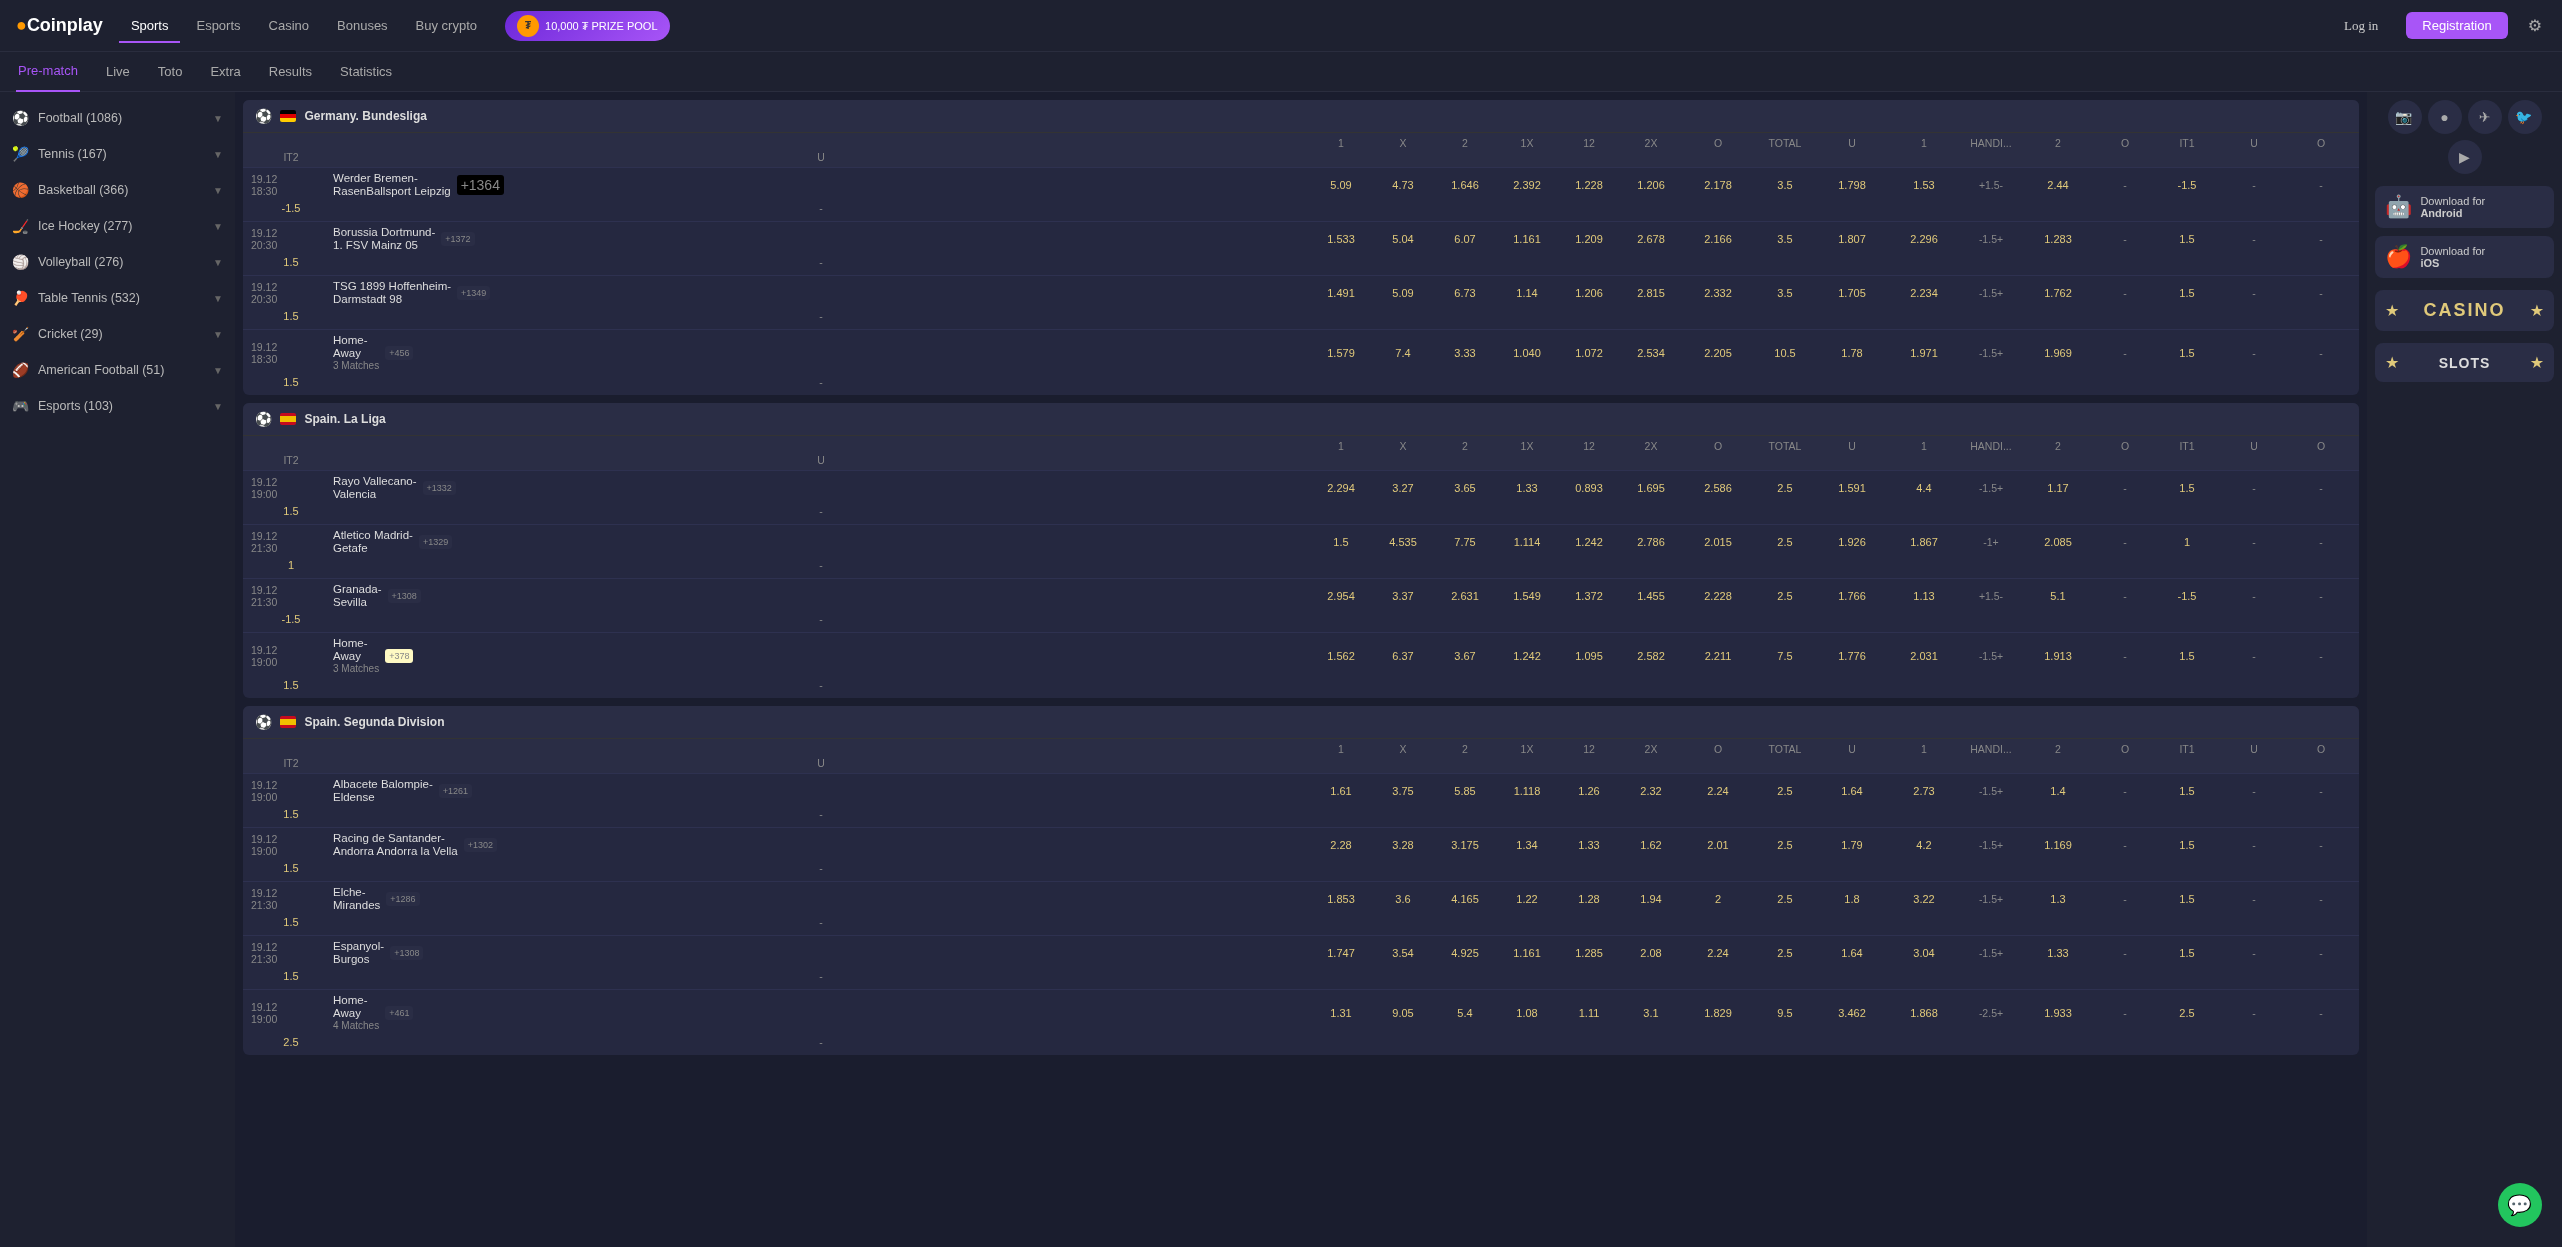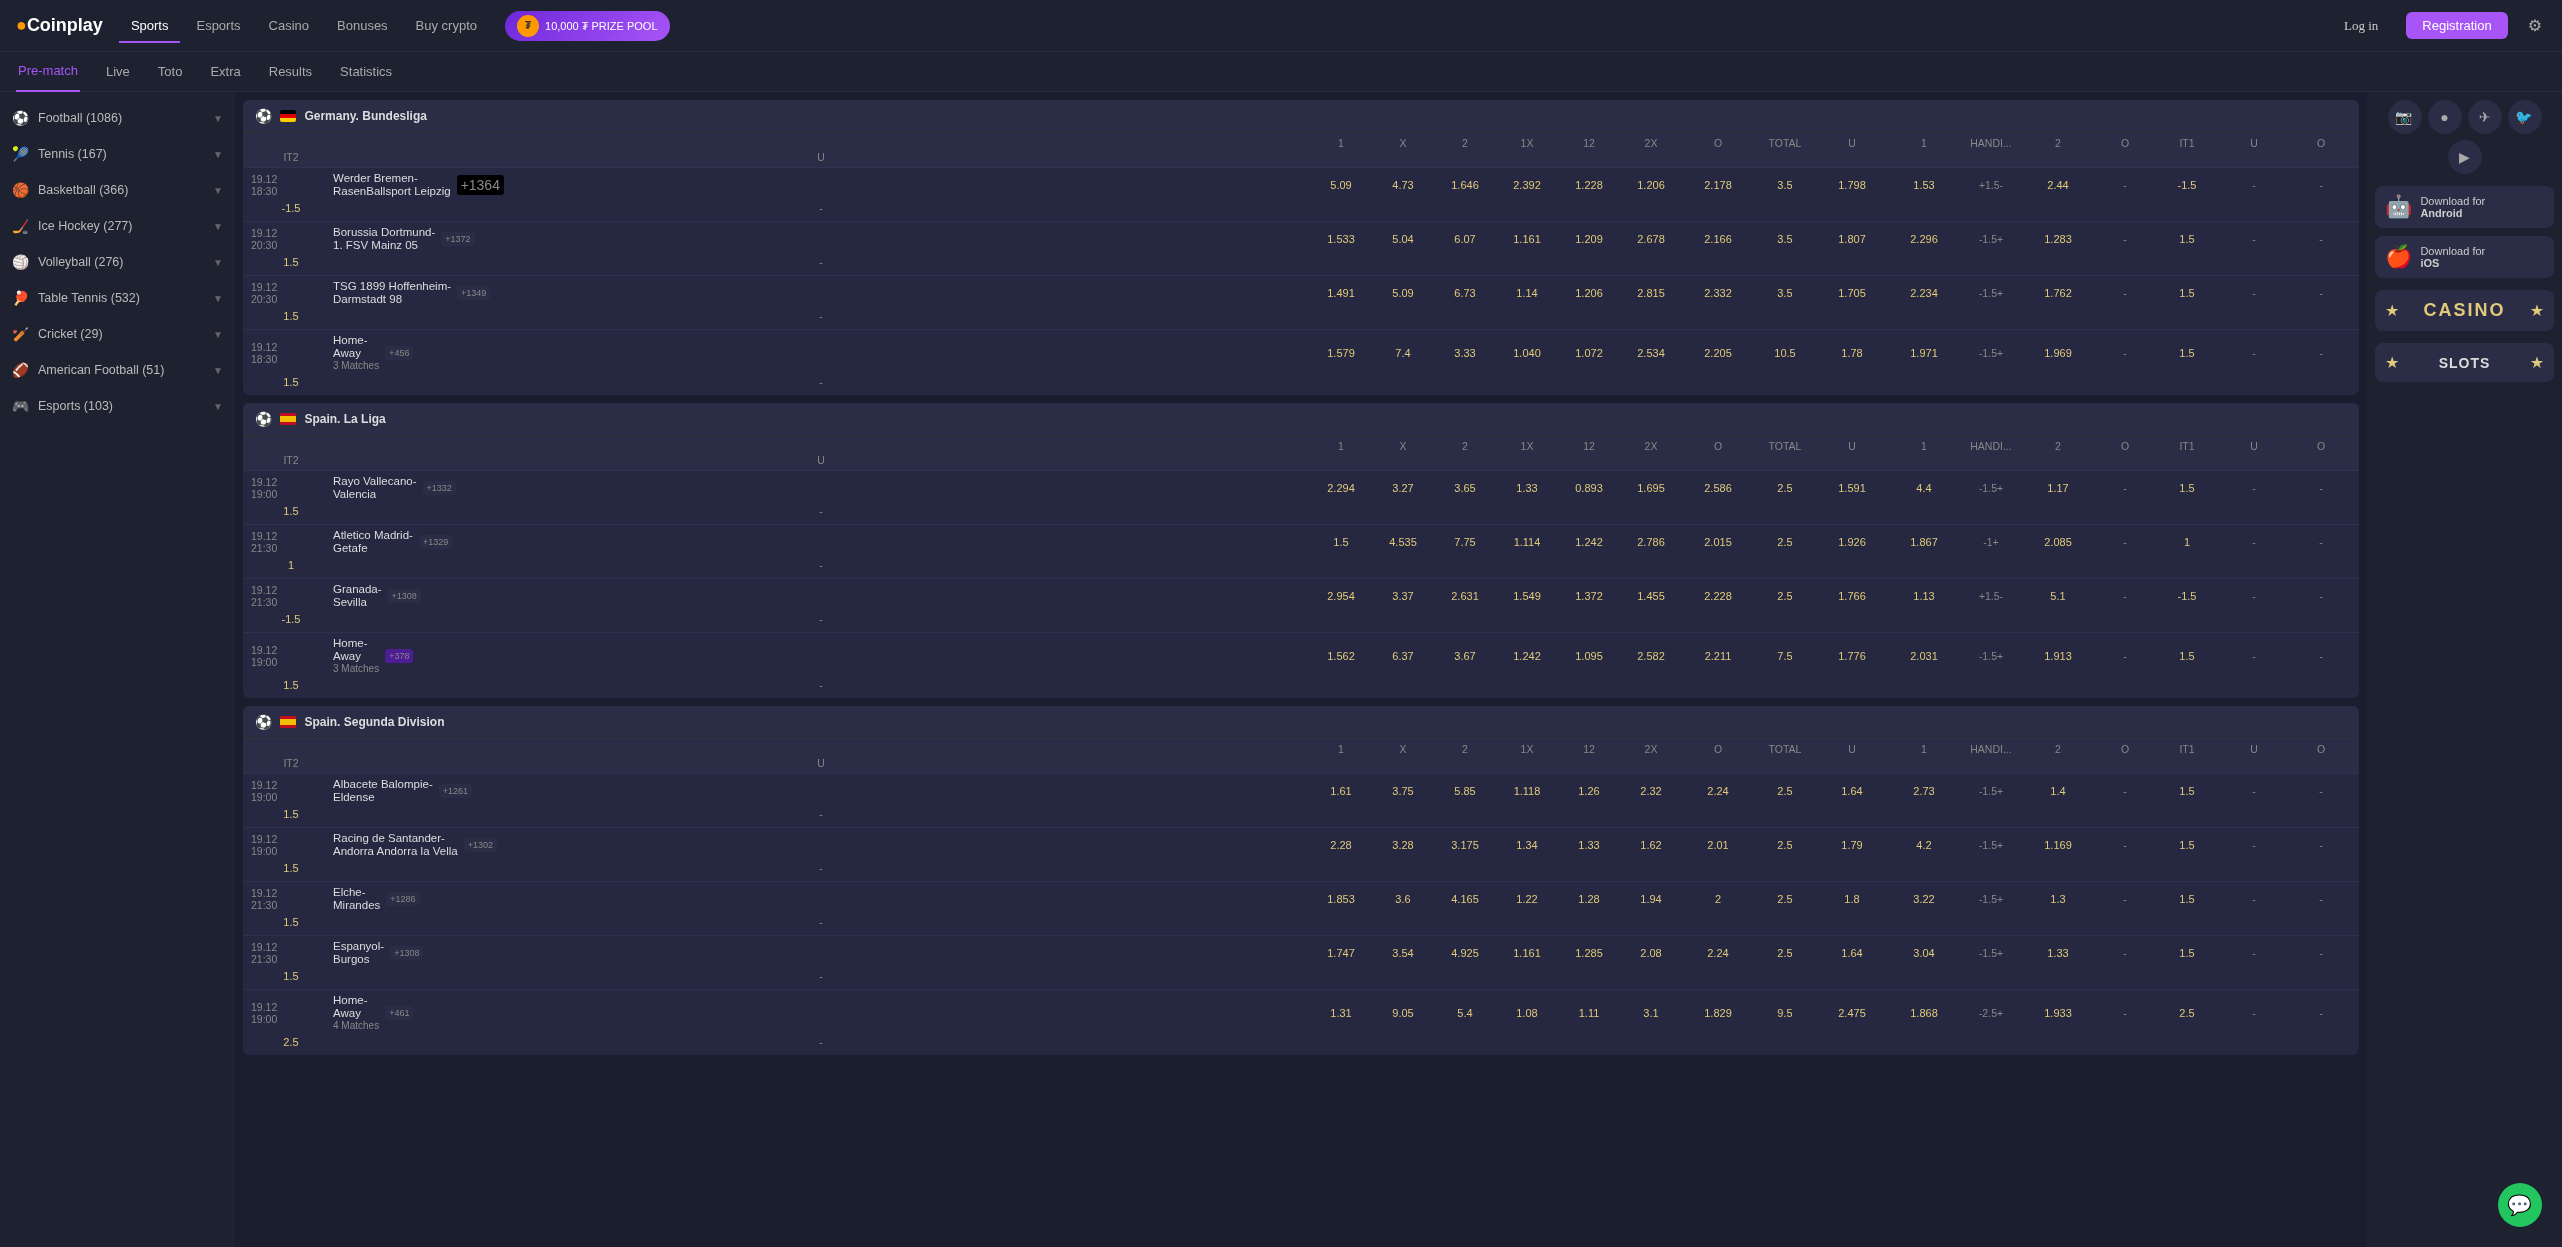--- a/index.html
+++ b/index.html
@@ -676,21 +676,21 @@
           <div>
             <div class="match-time">19.12</div>
             <div class="match-time">19:00</div>
           </div>
           <div class="team-col">
             <div class="match-teams">
       <div class="match-team">Home-</div>
       <div class="match-team">Away</div>
       <div class="match-more">3 Matches</div>
     </div>
-            <span class="expand-icon" style="font-size:9px;color:#888;background:#4c1d95;padding:2px 4px;border-radius:3px;">+378</span>
+            <span class="expand-icon" style="font-size:9px;color:#888;background:#fef9c3;padding:2px 4px;border-radius:3px;">+378</span>
           </div>
           <div class="odds-cell">1.562</div>
           <div class="odds-cell">6.37</div>
           <div class="odds-cell">3.67</div>
           <div class="odds-cell">1.242</div>
           <div class="odds-cell">1.095</div>
           <div class="odds-cell">2.582</div>
           <div class="odds-cell">2.211</div>
           <div class="odds-cell">7.5</div>
           <div class="odds-cell">1.776</div>
@@ -875,21 +875,21 @@
             <span class="expand-icon" style="font-size:9px;color:#888;background:#2a2d45;padding:2px 4px;border-radius:3px;">+461</span>
           </div>
           <div class="odds-cell">1.31</div>
           <div class="odds-cell">9.05</div>
           <div class="odds-cell">5.4</div>
           <div class="odds-cell">1.08</div>
           <div class="odds-cell">1.11</div>
           <div class="odds-cell">3.1</div>
           <div class="odds-cell">1.829</div>
           <div class="odds-cell">9.5</div>
-          <div class="odds-cell">2.475</div>
+          <div class="odds-cell">3.462</div>
           <div class="odds-cell">1.868</div>
           <div class="odds-negative">-2.5+</div>
           <div class="odds-cell">1.933</div>
           <div class="odds-negative">-</div>
           <div class="odds-cell">2.5</div>
           <div class="odds-negative">-</div>
           <div class="odds-negative">-</div>
           <div class="odds-cell">2.5</div>
           <div class="odds-negative">-</div>
         </div>

